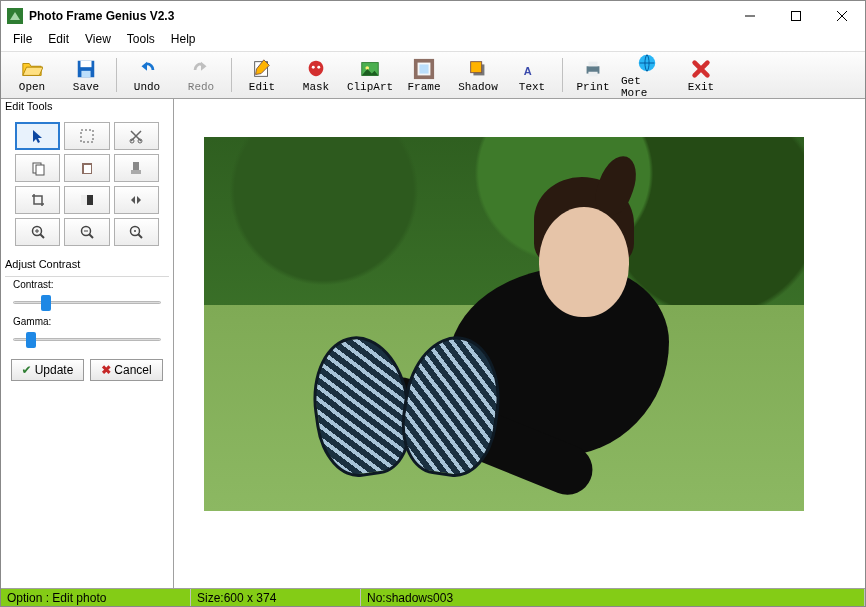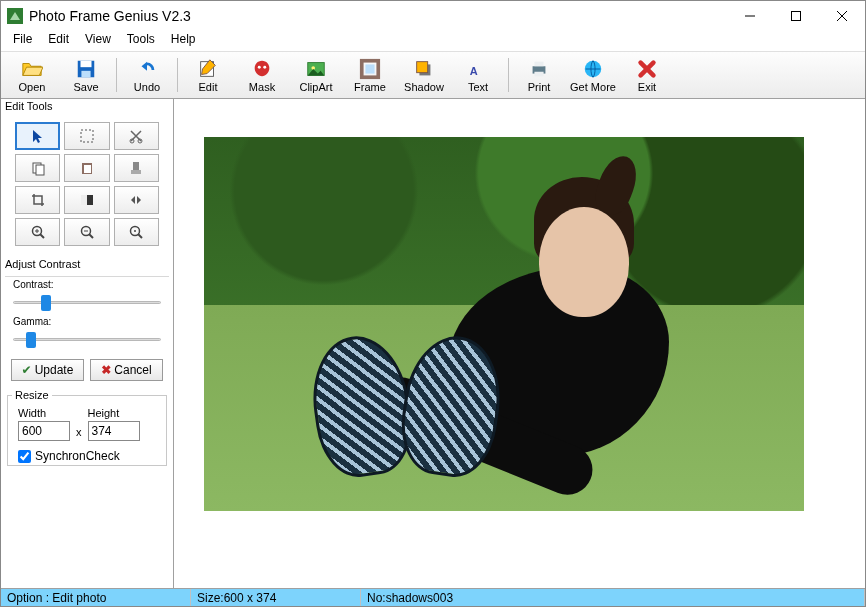--- a/index.html
+++ b/index.html
@@ -1,26 +1,26 @@
 <!DOCTYPE html>
 <html><head>
 <meta charset="utf-8">
 <style>
 * { box-sizing: border-box; margin: 0; padding: 0; font-family: "Segoe UI", Tahoma, sans-serif; font-size: 12px; }
 body { background: #fff; width: 866px; height: 607px; overflow: hidden; border: 1px solid #888; display: flex; flex-direction: column; }
 .titlebar { height: 30px; display: flex; align-items: center; padding: 0 0 0 6px; background: #fff; }
 .titlebar .app-icon { width: 16px; height: 16px; margin-right: 6px; }
-.titlebar .title { flex: 1; font-size: 14px; }
+.titlebar .title { flex: 1; font-size: 12px; font-weight: bold; }
 .titlebar .winbtn { width: 46px; height: 30px; display: flex; align-items: center; justify-content: center; }
 .menubar { height: 20px; display: flex; padding: 0 4px; }
 .menubar .menu-item { padding: 1px 8px; cursor: default; }
 .toolbar { height: 48px; border-top: 1px solid #e0e0e0; border-bottom: 1px solid #a0a0a0; background: linear-gradient(#fdfdfd, #ececec); display: flex; align-items: center; padding: 0 4px; }
 .toolbar .tb { width: 54px; height: 44px; display: flex; flex-direction: column; align-items: center; justify-content: center; border: 1px solid transparent; cursor: default; }
 .toolbar .tb .icon { width: 22px; height: 22px; display: flex; align-items: center; justify-content: center; margin-bottom: 1px; }
-.toolbar .tb .lbl { font-size: 11px; }
+.toolbar .tb .lbl { font-size: 11px; font-family: Liberation Mono, monospace; }
 .toolbar .sep { width: 1px; height: 34px; background: #c0c0c0; margin: 0 3px; }
 .workarea { flex: 1; display: flex; min-height: 0; }
 .sidebar { width: 173px; border-right: 1px solid #a0a0a0; display: flex; flex-direction: column; overflow: hidden; }
 .panel-title { padding: 1px 4px 4px 4px; font-size: 11px; }
 .tool-grid { display: grid; grid-template-columns: repeat(3, 1fr); gap: 4px; padding: 6px 14px 10px 14px; }
 .tool-cell { height: 28px; border: 1px solid #b0b0b0; background: linear-gradient(#fff,#ededed); display: flex; align-items: center; justify-content: center; cursor: default; }
 .tool-cell.selected { border: 2px solid #2a7bd1; background: #e8f2fc; }
 .section-label { padding: 2px 4px 4px 4px; font-size: 11px; }
 .slider-block { padding: 0 12px 4px 12px; }
 .slider-block .slabel { font-size: 10px; margin-bottom: 2px; }
@@ -41,21 +41,21 @@
 .photo .grass { position: absolute; left: 0; right: 0; bottom: 0; height: 55%; background: linear-gradient(#7faa55,#8cb862); }
 .photo .foliage { position: absolute; left: 0; right: 0; top: 0; height: 48%; background: radial-gradient(circle at 20% 30%, #2d5a1e 0 18%, transparent 19%), radial-gradient(circle at 60% 20%, #3e7a2a 0 22%, transparent 23%), radial-gradient(circle at 85% 40%, #254b15 0 20%, transparent 21%), linear-gradient(#2f5f20,#3a7028); }
 .photo .shoe1, .photo .shoe2 { position: absolute; width: 95px; height: 140px; border-radius: 50% 50% 40% 40%; background: repeating-linear-gradient(45deg,#1a3040 0 6px,#a8c4d8 6px 10px); bottom: 35px; border: 3px solid #0e1a24; }
 .photo .shoe1 { left: 110px; transform: rotate(-8deg); }
 .photo .shoe2 { left: 200px; transform: rotate(8deg); }
 .photo .body { position: absolute; left: 245px; bottom: 55px; width: 220px; height: 190px; background: #0c0c0c; border-radius: 60% 40% 50% 50% / 50% 40% 60% 50%; }
 .photo .arm { position: absolute; left: 165px; bottom: 50px; width: 230px; height: 50px; background: #0c0c0c; border-radius: 30px; transform: rotate(22deg); }
 .photo .head { position: absolute; left: 335px; top: 70px; width: 90px; height: 110px; background: #e6c4a8; border-radius: 50% 50% 48% 48%; }
 .photo .hair { position: absolute; left: 330px; top: 40px; width: 100px; height: 90px; background: #2a1a10; border-radius: 55% 60% 30% 30%; }
 .photo .pony { position: absolute; left: 395px; top: 18px; width: 35px; height: 60px; background: #2a1a10; border-radius: 50% 50% 40% 40%; transform: rotate(20deg); }
-.statusbar { height: 18px; border-top: 1px solid #a0a0a0; display: flex; font-size: 11px; background: #7dd3fc; }
+.statusbar { height: 18px; border-top: 1px solid #a0a0a0; display: flex; font-size: 11px; background: #84cc16; }
 .statusbar .cell { border-right: 1px solid #c0c0c0; padding: 1px 6px; display: flex; align-items: center; }
 .statusbar .cell.c1 { width: 190px; }
 .statusbar .cell.c2 { width: 170px; }
 .statusbar .cell.c3 { flex: 1; }
 hr.sep-h { border: none; border-top: 1px solid #d8d8d8; margin: 2px 4px; }
 fieldset.fs { border: 1px solid #c8c8c8; margin: 2px 6px 0 6px; padding: 4px 0 0 0; }
 fieldset.fs legend { font-size: 11px; padding: 0 3px; margin-left: 4px; }
 </style>
 </head>
 <body>
@@ -116,20 +116,28 @@
   </div>
   <div class="sep"></div>
   <div class="tb">
     <span class="icon">
         <svg viewBox="0 0 24 24" width="22" height="22">
           <path d="M12 5a8 8 0 018 8h-3a5 5 0 00-5-5V4l-6 5 6 5V9z" fill="#1976d2"></path>
         </svg>
       </span>
     <span class="lbl">Undo</span>
   </div>
+  <div class="tb" style="opacity:.5">
+    <span class="icon">
+        <svg viewBox="0 0 24 24" width="22" height="22">
+          <path d="M12 5a8 8 0 00-8 8h3a5 5 0 015-5V4l6 5-6 5V9z" fill="#888"></path>
+        </svg>
+      </span>
+    <span class="lbl">Redo</span>
+  </div>
   <div class="sep"></div>
   <div class="tb">
     <span class="icon">
         <svg viewBox="0 0 24 24" width="22" height="22">
           <rect x="4" y="4" width="14" height="16" fill="#fff" stroke="#555"></rect>
           <path d="M14 2l6 6-9 9-6 1 1-6z" fill="#ffb300" stroke="#795548"></path>
         </svg>
       </span>
     <span class="lbl">Edit</span>
   </div>
@@ -308,38 +316,20 @@
       <div class="btn">
           <span style="color:#2e7d32">✔</span>
           <span>Update</span>
         </div>
       <div class="btn">
           <span style="color:#c62828;font-weight:bold">✖</span>
           <span>Cancel</span>
         </div>
     </div>
 
-    <fieldset class="fs">
-      <legend>Resize</legend>
-      <div class="resize-row">
-        <div class="resize-col">
-          <label>Width</label>
-          <input type="text" value="600" style="">
-        </div>
-        <div class="x-sep">x</div>
-        <div class="resize-col">
-          <label>Height</label>
-          <input type="text" value="374" style="">
-        </div>
-      </div>
-      <div class="check-row">
-        <input type="checkbox" checked="" style="">
-        <span>SynchronCheck</span>
-      </div>
-    </fieldset>
   </div>
 
   <div class="canvas-area">
     <div class="photo">
       <div class="foliage"></div>
       <div class="grass"></div>
       <div class="body"></div>
       <div class="arm"></div>
       <div class="hair"></div>
       <div class="pony"></div>

